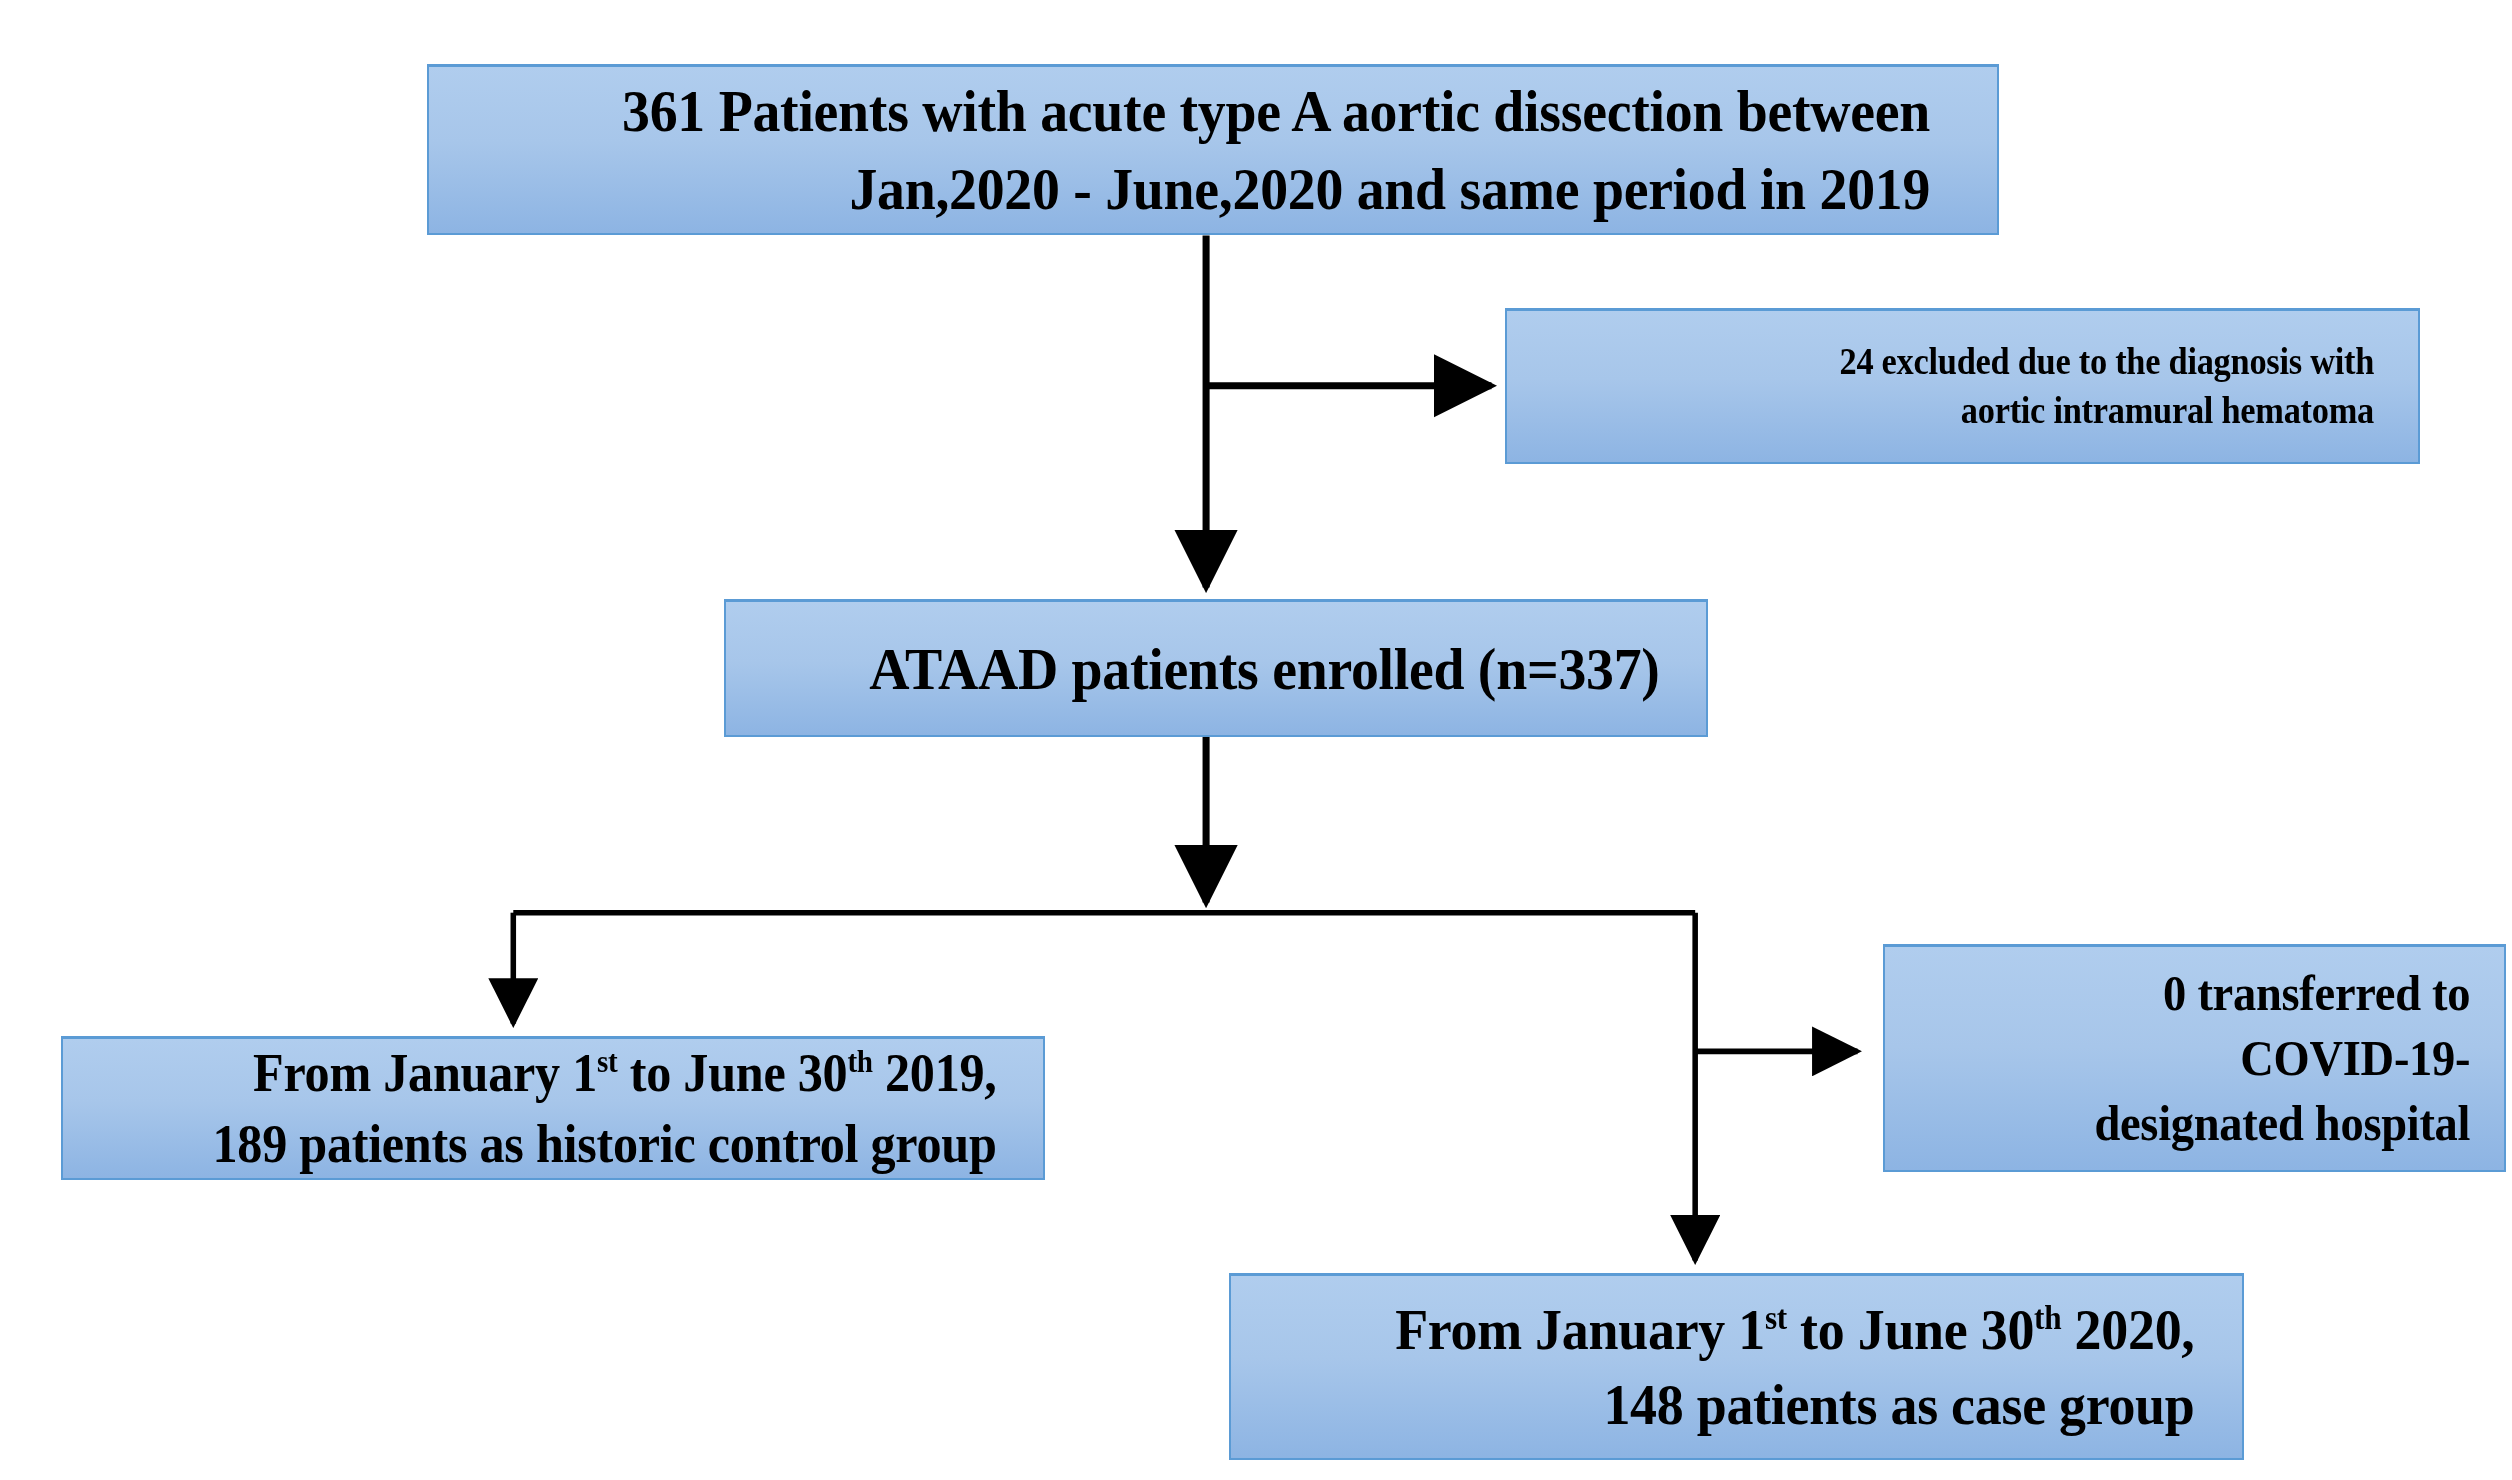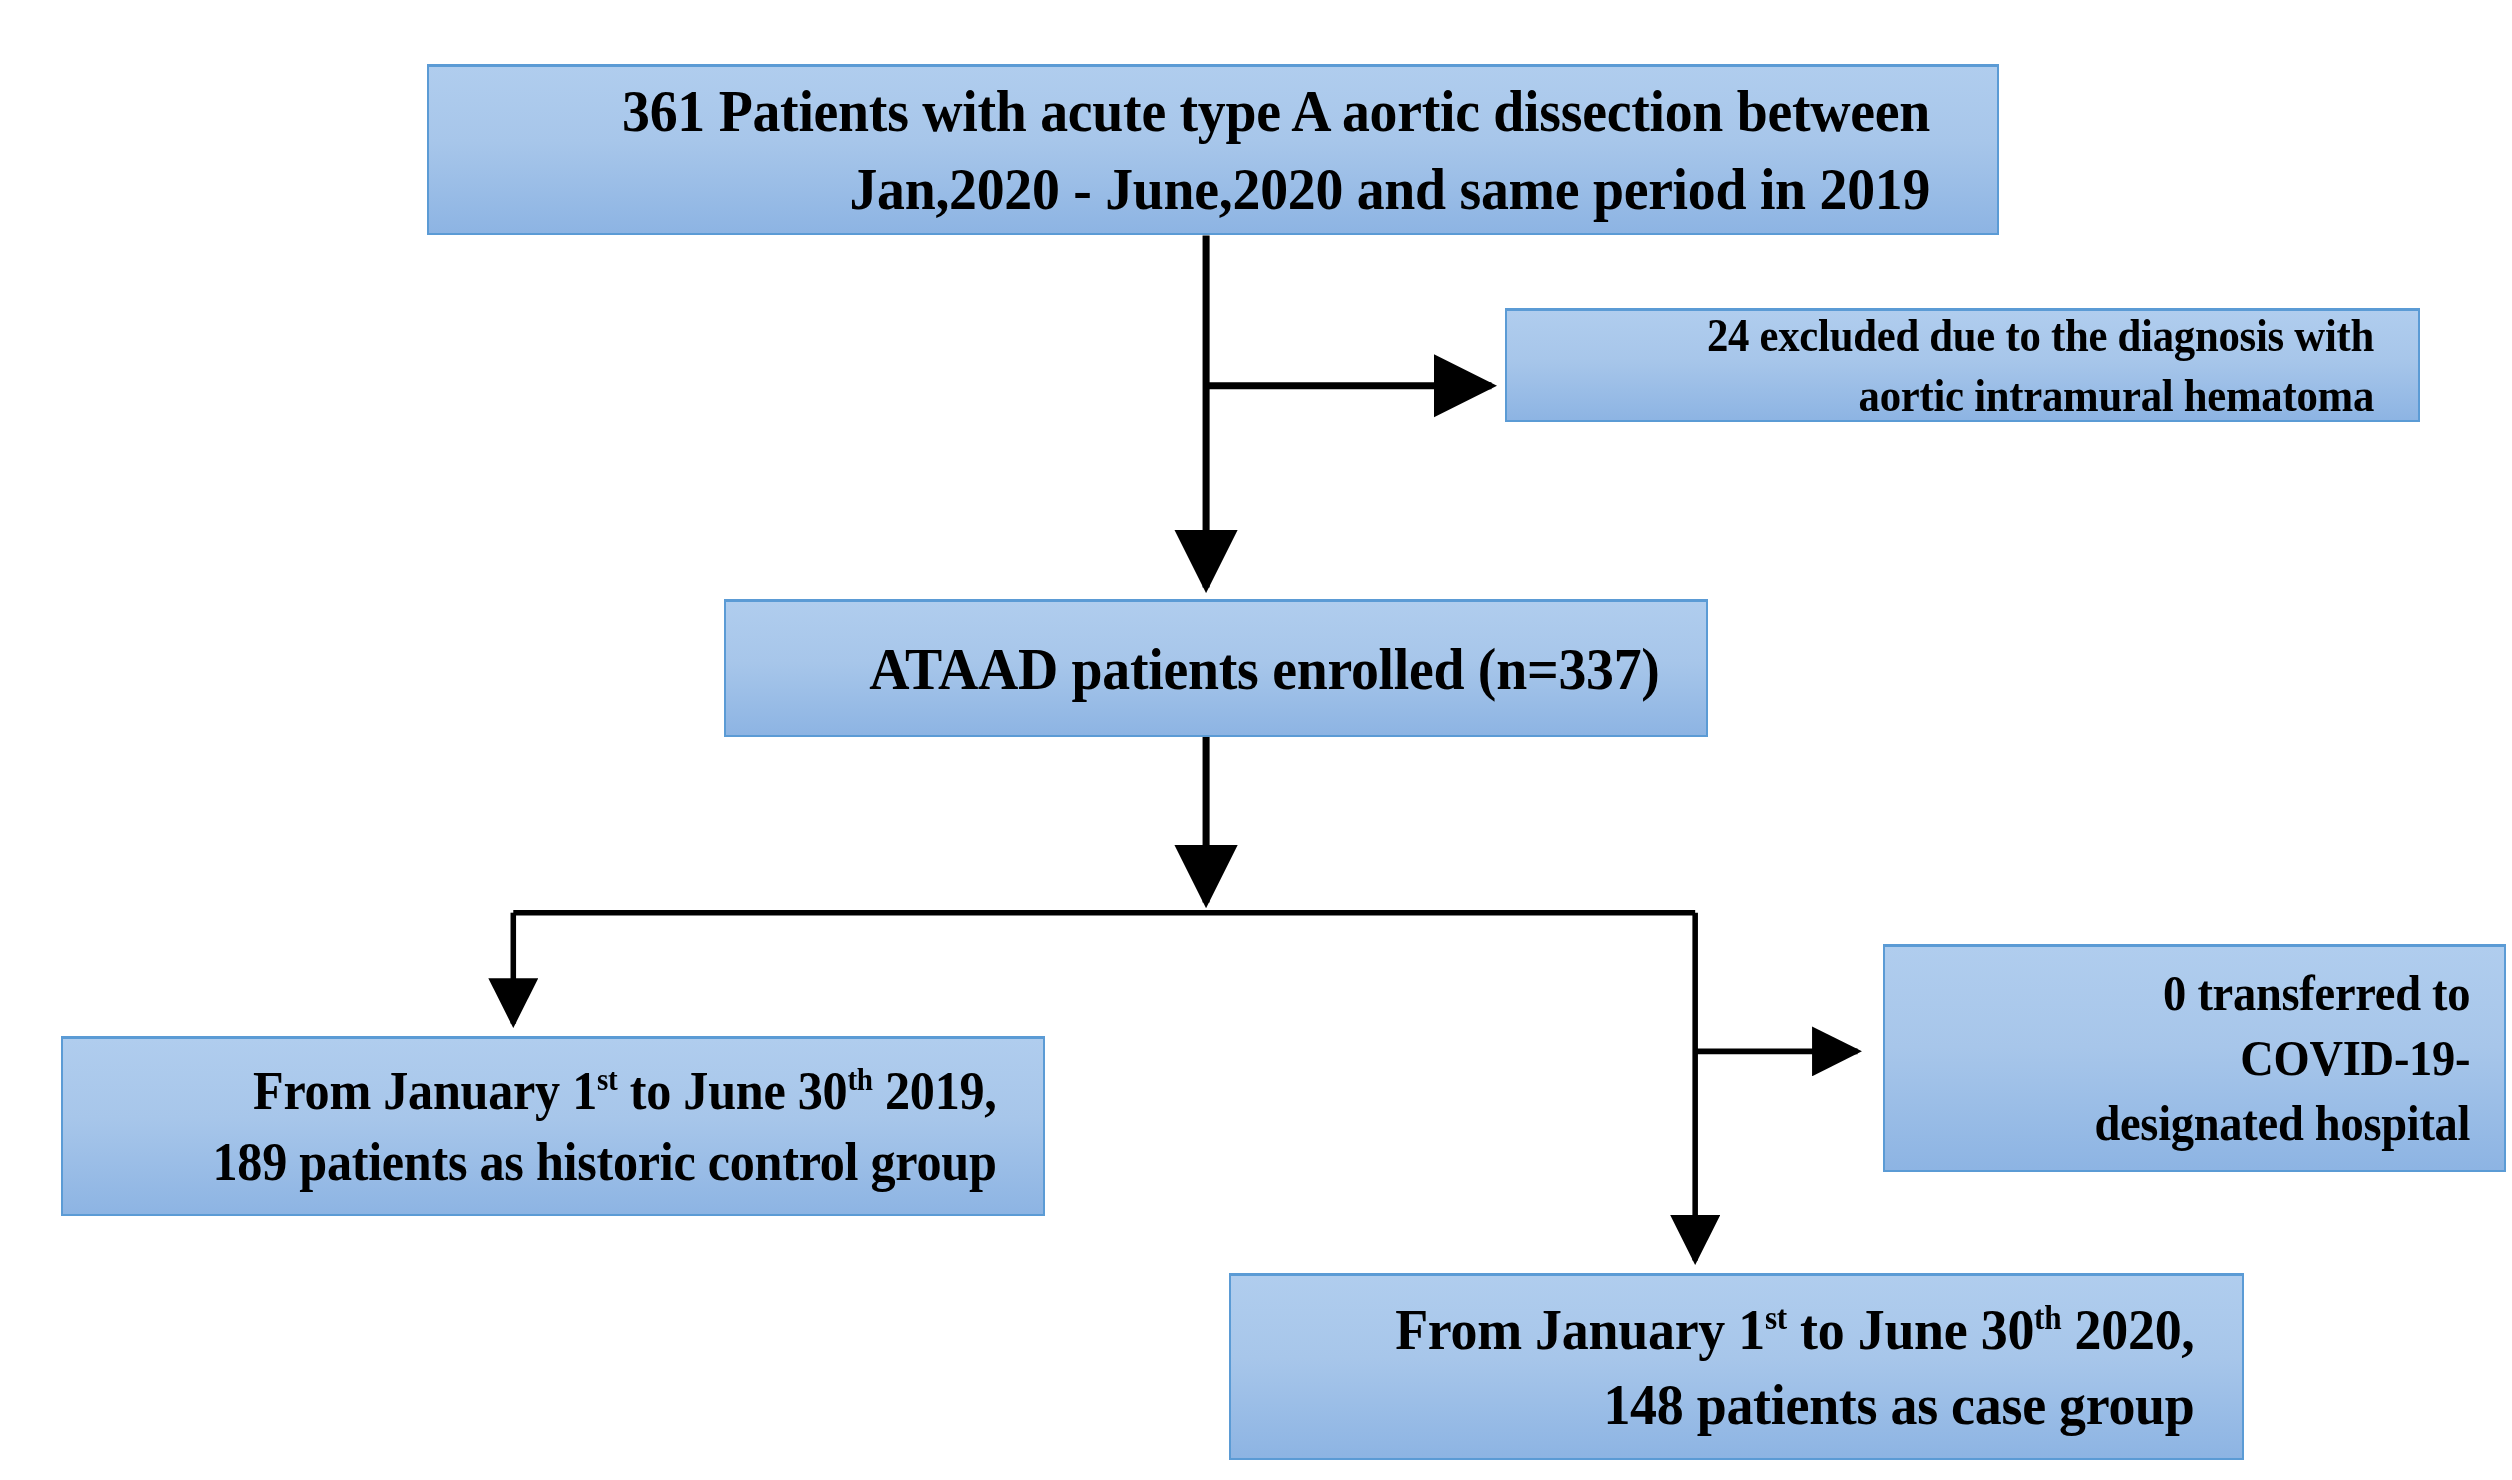--- a/index.html
+++ b/index.html
@@ -49,23 +49,23 @@
     transform-origin: center center;
   }
   .node sup {
     font-size: 0.58em;
     vertical-align: super;
     line-height: 0;
   }
 
   
   #node-cohort       { left: 427px;  top: 64px;  width: 1572px; height: 171px; font-size: 60px; }
-  #node-excluded     { left: 1505px; top: 308px;  width: 915px; height: 114px; font-size: 46px; }
+  #node-excluded     { left: 1505px; top: 308px;  width: 915px; height: 156px; font-size: 37px; }
   #node-enrolled     { left: 724px; top: 599px; width: 984px; height: 138px; font-size: 60px; }
-  #node-control-2019 { left: 61px;  top: 1036px; width: 984px; height: 180px; font-size: 54px; }
+  #node-control-2019 { left: 61px;  top: 1036px; width: 984px; height: 144px; font-size: 54px; }
   #node-covid        { left: 1871px; top: 944px; width: 623px; height: 228px; font-size: 50px; margin-left: 12px; }
   #node-case-2020    { left: 1229px; top: 1273px; width: 1015px; height: 187px; font-size: 58px; }
 </style>
 </head>
 <body>
 
 <div id="flow-root">
 
   <svg id="connectors" viewBox="0 0 4982 2935" width="2512" height="1480" xmlns="http://www.w3.org/2000/svg">
     <defs>

